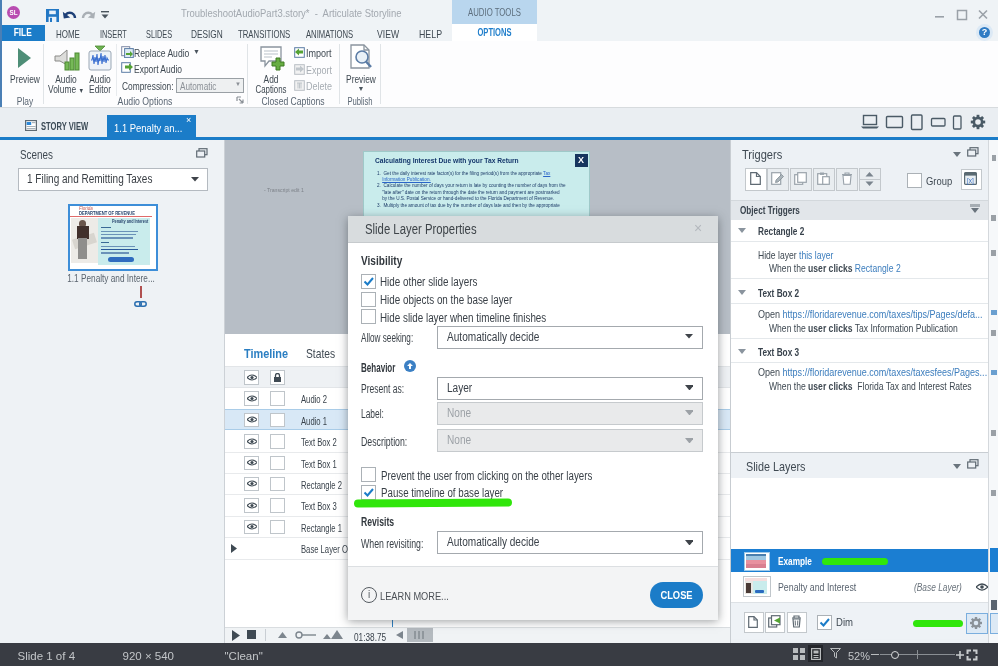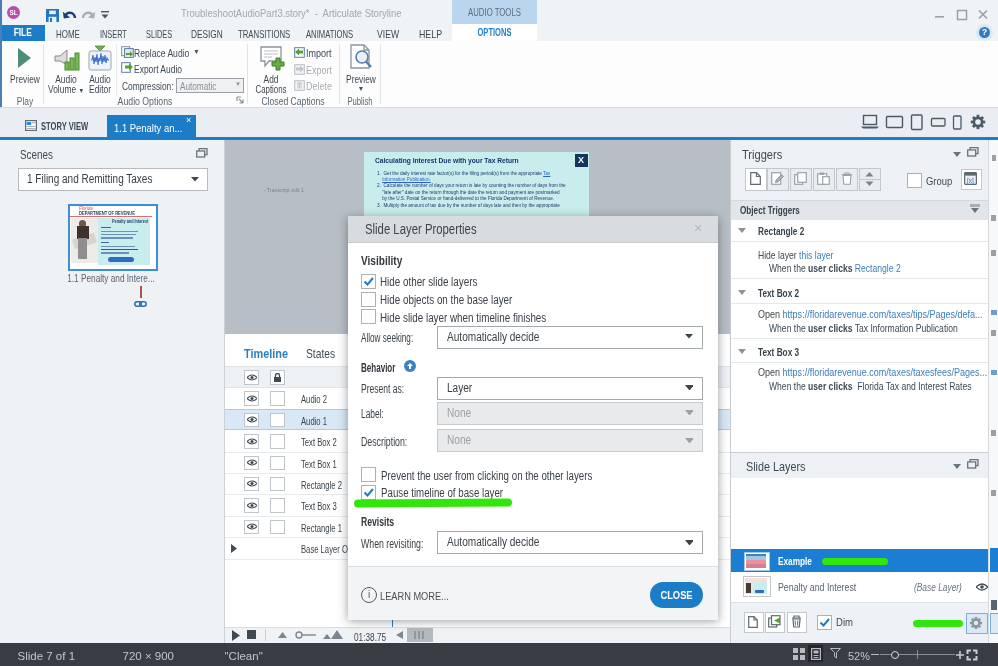--- a/index.html
+++ b/index.html
@@ -518,22 +518,22 @@
   <div class="abs" style="left:991px;top:310px;width:6px;height:5px;background:#6a9fd0;"></div>
   <div class="abs" style="left:991px;top:330px;width:5px;height:6px;background:#9aa0a6;"></div>
   <div class="abs" style="left:991px;top:370px;width:6px;height:5px;background:#6a9fd0;"></div>
   <div class="abs" style="left:991px;top:430px;width:5px;height:6px;background:#9aa0a6;"></div>
   <div class="abs" style="left:991px;top:490px;width:5px;height:6px;background:#9aa0a6;"></div>
   <div class="abs" style="left:990px;top:548px;width:8px;height:24px;background:#1b7ed2;"></div>
   <div class="abs" style="left:991px;top:600px;width:6px;height:10px;background:#5a6470;"></div>
   <div class="abs" style="left:990px;top:613px;width:8px;height:19px;background:#dce9f5;border:1px solid #7aaede;border-right:none;"></div>
 
   <div class="abs" style="left:0;top:643px;width:998px;height:23px;background:#393c43;"></div>
-  <div class="tx" style="left:17.5px;top:650px;font-size:11.5px;color:#c3c6c9;">Slide 7 of 1</div>
-  <div class="tx" style="left:122.5px;top:650px;font-size:11.5px;color:#c3c6c9;">720 × 900</div>
+  <div class="tx" style="left:17.5px;top:650px;font-size:11.5px;color:#c3c6c9;">Slide 1 of 4</div>
+  <div class="tx" style="left:122.5px;top:650px;font-size:11.5px;color:#c3c6c9;">920 × 540</div>
   <div class="tx" style="left:224.5px;top:650px;font-size:11.5px;color:#c3c6c9;">"Clean"</div>
   <svg class="abs" style="left:793px;top:648px" width="12" height="12" viewBox="0 0 12 12">
       <g fill="#b9bcbe">
         <rect x="0" y="0" width="5" height="5"></rect>
         <rect x="7" y="0" width="5" height="5"></rect>
         <rect x="0" y="7" width="5" height="5"></rect>
         <rect x="7" y="7" width="5" height="5"></rect>
       </g>
     </svg>
   <div class="abs" style="left:808px;top:645px;width:15px;height:17px;background:#24262b;"></div>

